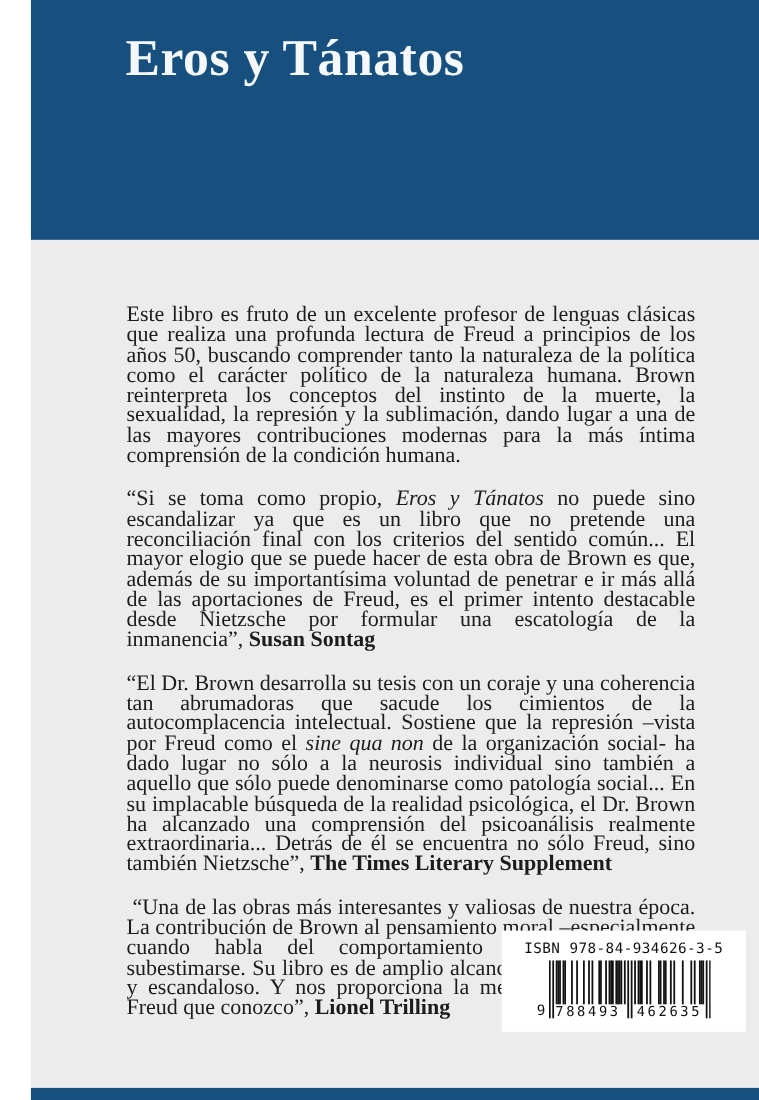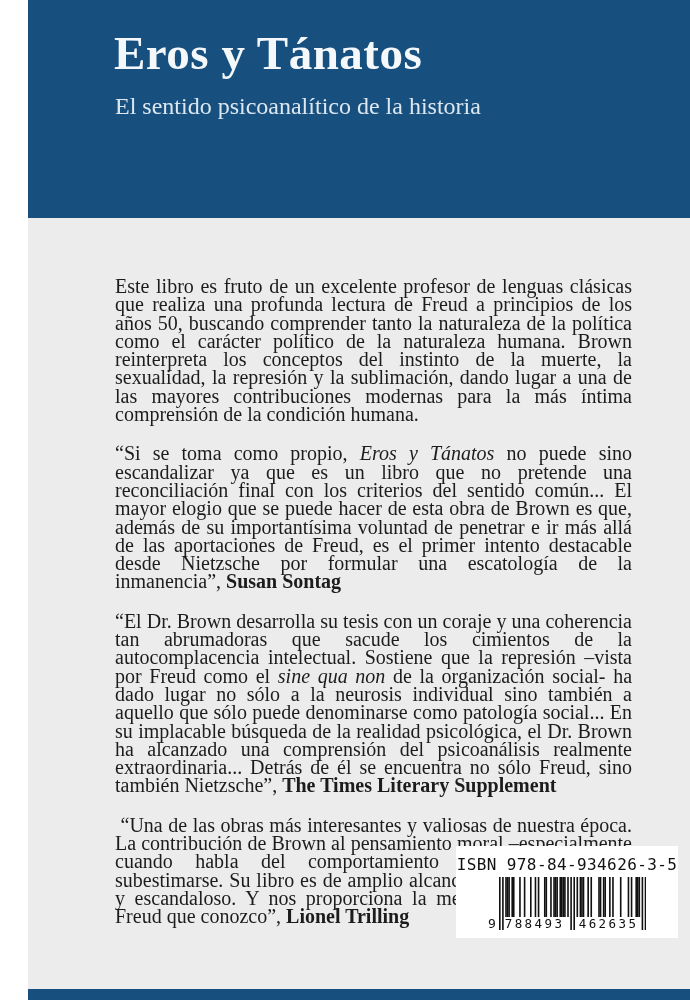--- a/index.html
+++ b/index.html
@@ -64,21 +64,21 @@
     font-size:12.5px;line-height:15px;color:#2a2a2a;white-space:nowrap;
   }
   
   .barcode-box{
     position:absolute;left:428px;top:846px;width:222px;height:92px;
     background:#ffffff;
   }
   .isbn-label{
     margin:9px 0 3px 0;text-align:center;
     font-family:"DejaVu Sans Mono", monospace;
-    font-size:16px;letter-spacing:0.4px;color:#111;
+    font-size:13px;letter-spacing:0.4px;color:#111;
   }
   .barcode-row{
     display:flex;justify-content:center;align-items:flex-end;
   }
   .bc-first-digit{
     font-family:"DejaVu Sans Mono", monospace;
     font-size:13px;color:#111;margin:0 3px 0 0;line-height:13px;
   }
   .bc-wrap{position:relative;}
   .bc-wrap svg{display:block;}
@@ -95,21 +95,20 @@
     background:#17507f;
   }
 </style>
 </head>
 <body>
 
 <div class="cover" style="background: rgb(236, 236, 236); margin-left: 28px;">
 
   <div class="header-band" style="background: rgb(23, 80, 127);">
     <h1 class="title">Eros y Tánatos</h1>
-    <p class="subtitle">El sentido psicoanalítico de la historia</p>
   </div>
 
   <div class="body-text">
     <p class="para" lang="es"><span>Este libro es fruto de un excelente profesor de lenguas clásicas que realiza una profunda lectura de Freud a principios de los años 50, buscando comprender tanto la naturaleza de la política como el carácter político de la naturaleza humana. Brown reinterpreta los conceptos del instinto de la muerte, la sexualidad, la represión y la sublimación, dando lugar a una de las mayores contribuciones modernas para la más íntima comprensión de la condición humana.</span></p>
     <p class="para" lang="es"><span>“Si se toma como propio, </span><span class="seg-i">Eros y Tánatos</span><span> no puede sino escandalizar ya que es un libro que no pretende una reconciliación final con los criterios del sentido común... El mayor elogio que se puede hacer de esta obra de Brown es que, además de su importantísima voluntad de penetrar e ir más allá de las aportaciones de Freud, es el primer intento destacable desde Nietzsche por formular una escatología de la inmanencia”, </span><span class="seg-b">Susan Sontag</span></p>
     <p class="para" lang="es"><span>“El Dr. Brown desarrolla su tesis con un coraje y una coherencia tan abrumadoras que sacude los cimientos de la autocomplacencia intelectual. Sostiene que la represión –vista por Freud como el </span><span class="seg-i">sine qua non</span><span> de la organización social- ha dado lugar no sólo a la neurosis individual sino también a aquello que sólo puede denominarse como patología social... En su implacable búsqueda de la realidad psicológica, el Dr. Brown ha alcanzado una comprensión del psicoanálisis realmente extraordinaria... Detrás de él se encuentra no sólo Freud, sino también Nietzsche”, </span><span class="seg-b">The Times Literary Supplement</span></p>
     <p class="para" lang="es"><span>&nbsp;“Una de las obras más interesantes y valiosas de nuestra época. La contribución de Brown al pensamiento moral –especialmente cuando habla del comportamiento sexual- no puede subestimarse. Su libro es de amplio alcance, exhaustivo, radical y escandaloso. Y nos proporciona la mejor interpretación de Freud que conozco”, </span><span class="seg-b">Lionel Trilling</span></p>
   </div>
 
 

